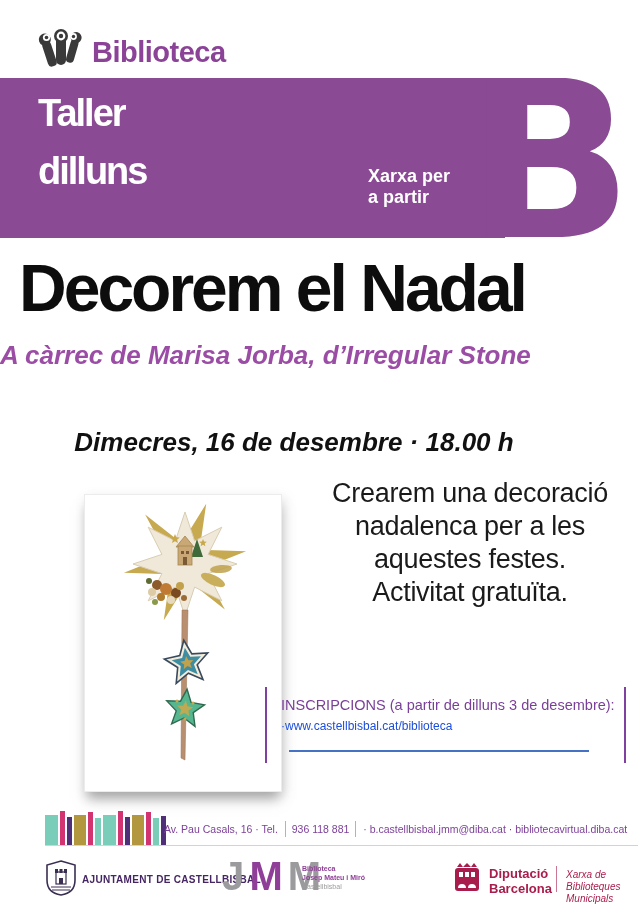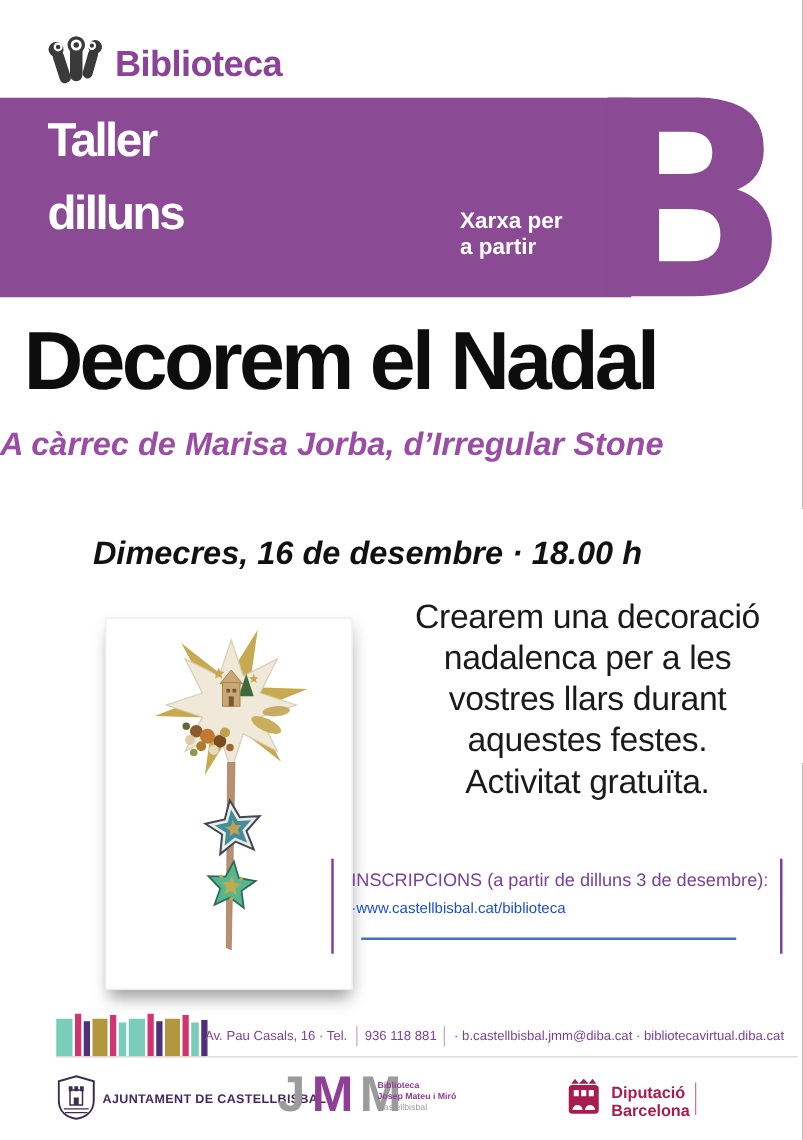--- a/index.html
+++ b/index.html
@@ -161,21 +161,20 @@
       <use href="#star5" transform="translate(100,214) rotate(6) scale(8.5)" fill="#C9A84C" opacity="0.9"></use>
       <circle cx="92" cy="206" r="1.5" fill="#C9A84C"></circle>
       <circle cx="108" cy="208" r="1.5" fill="#C9A84C"></circle>
       <circle cx="100" cy="224" r="1.5" fill="#C9A84C"></circle>
     </svg>
   </div>
 
   <div class="description">
     <div>Crearem una decoració</div>
     <div>nadalenca per a les</div>
-    <div>vostres llars durant</div>
     <div>aquestes festes.</div>
     <div>Activitat gratuïta.</div>
   </div>
 
   <div class="inscriptions">
     <div class="inscriptions-label">INSCRIPCIONS (a partir de dilluns 3 de desembre):</div>
     <a class="inscriptions-url" href="#">·www.castellbisbal.cat/biblioteca</a>
     <div class="inscriptions-rule"></div>
   </div>
 
@@ -229,14 +228,18 @@
     <rect x="6" y="11" width="4" height="5" fill="#fff"></rect>
     <rect x="12" y="11" width="4" height="5" fill="#fff"></rect>
     <rect x="18" y="11" width="4" height="5" fill="#fff"></rect>
     <path d="M5,27 a4,4 0 0 1 8,0 Z M15,27 a4,4 0 0 1 8,0 Z" fill="#fff"></path>
   </svg>
   <div class="dip-text">
     <div>Diputació</div>
     <div>Barcelona</div>
   </div>
   <div class="dip-sep"></div>
+  <div class="xarxa-text">
+    <div>Xarxa de Biblioteques</div>
+    <div>Municipals</div>
+  </div>
 
 </div>
 
 </body></html>

